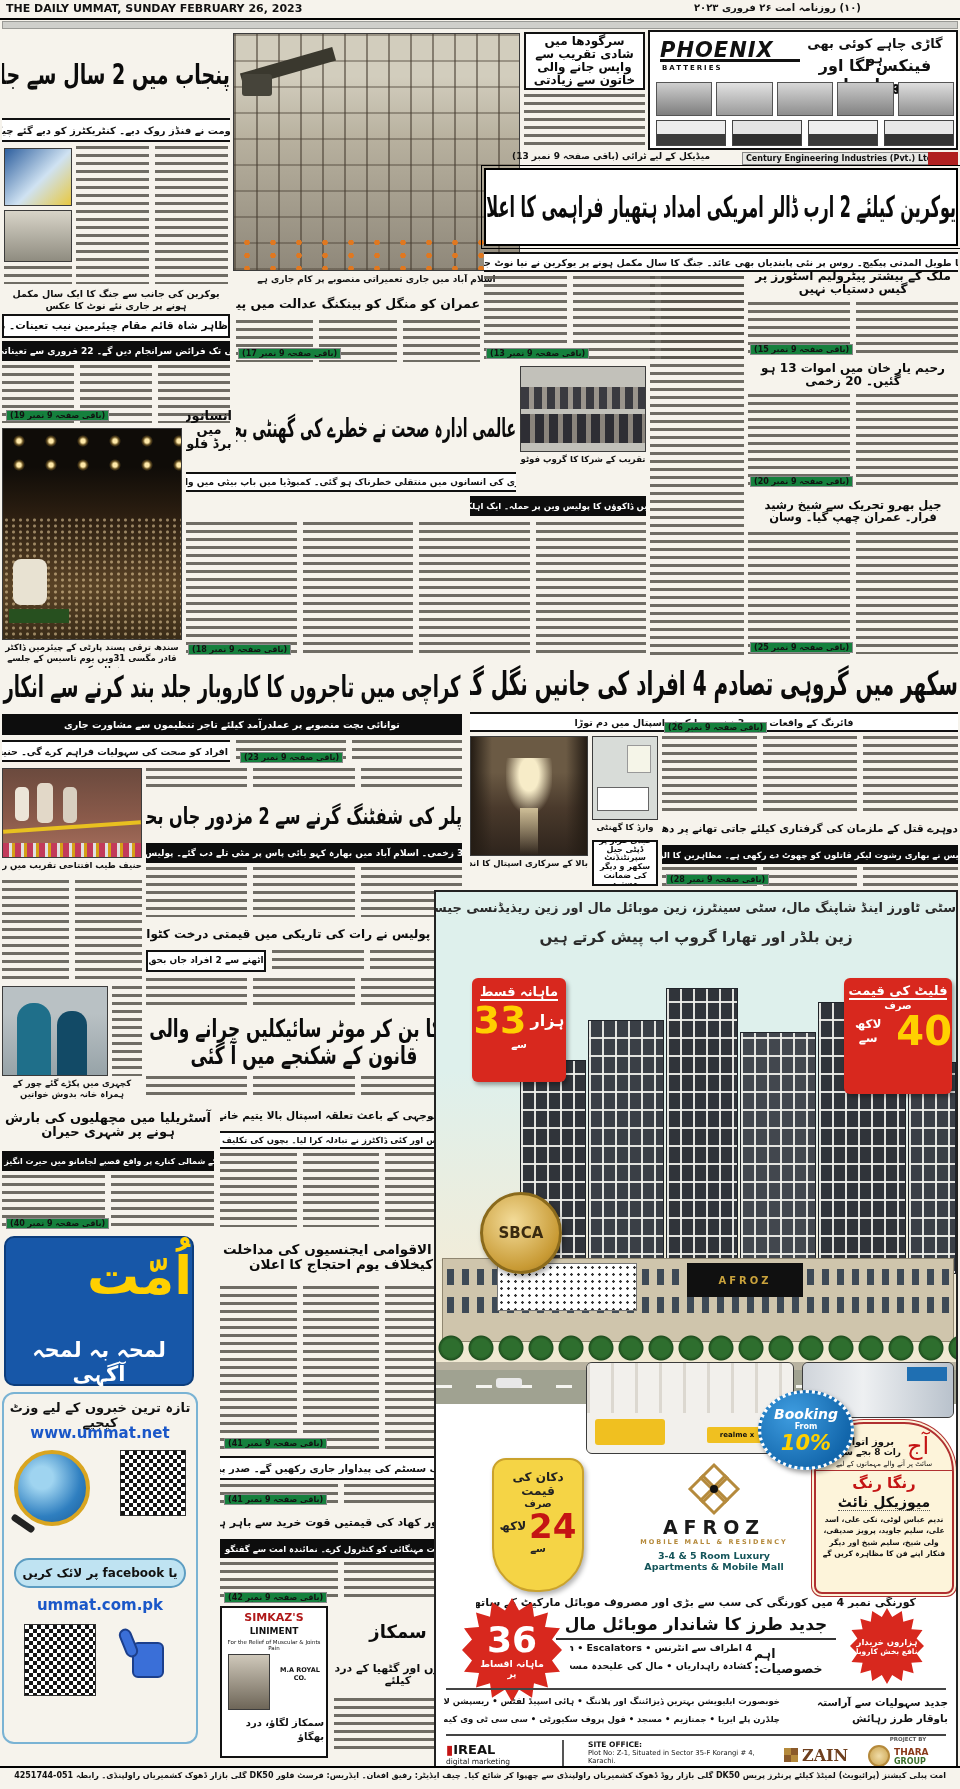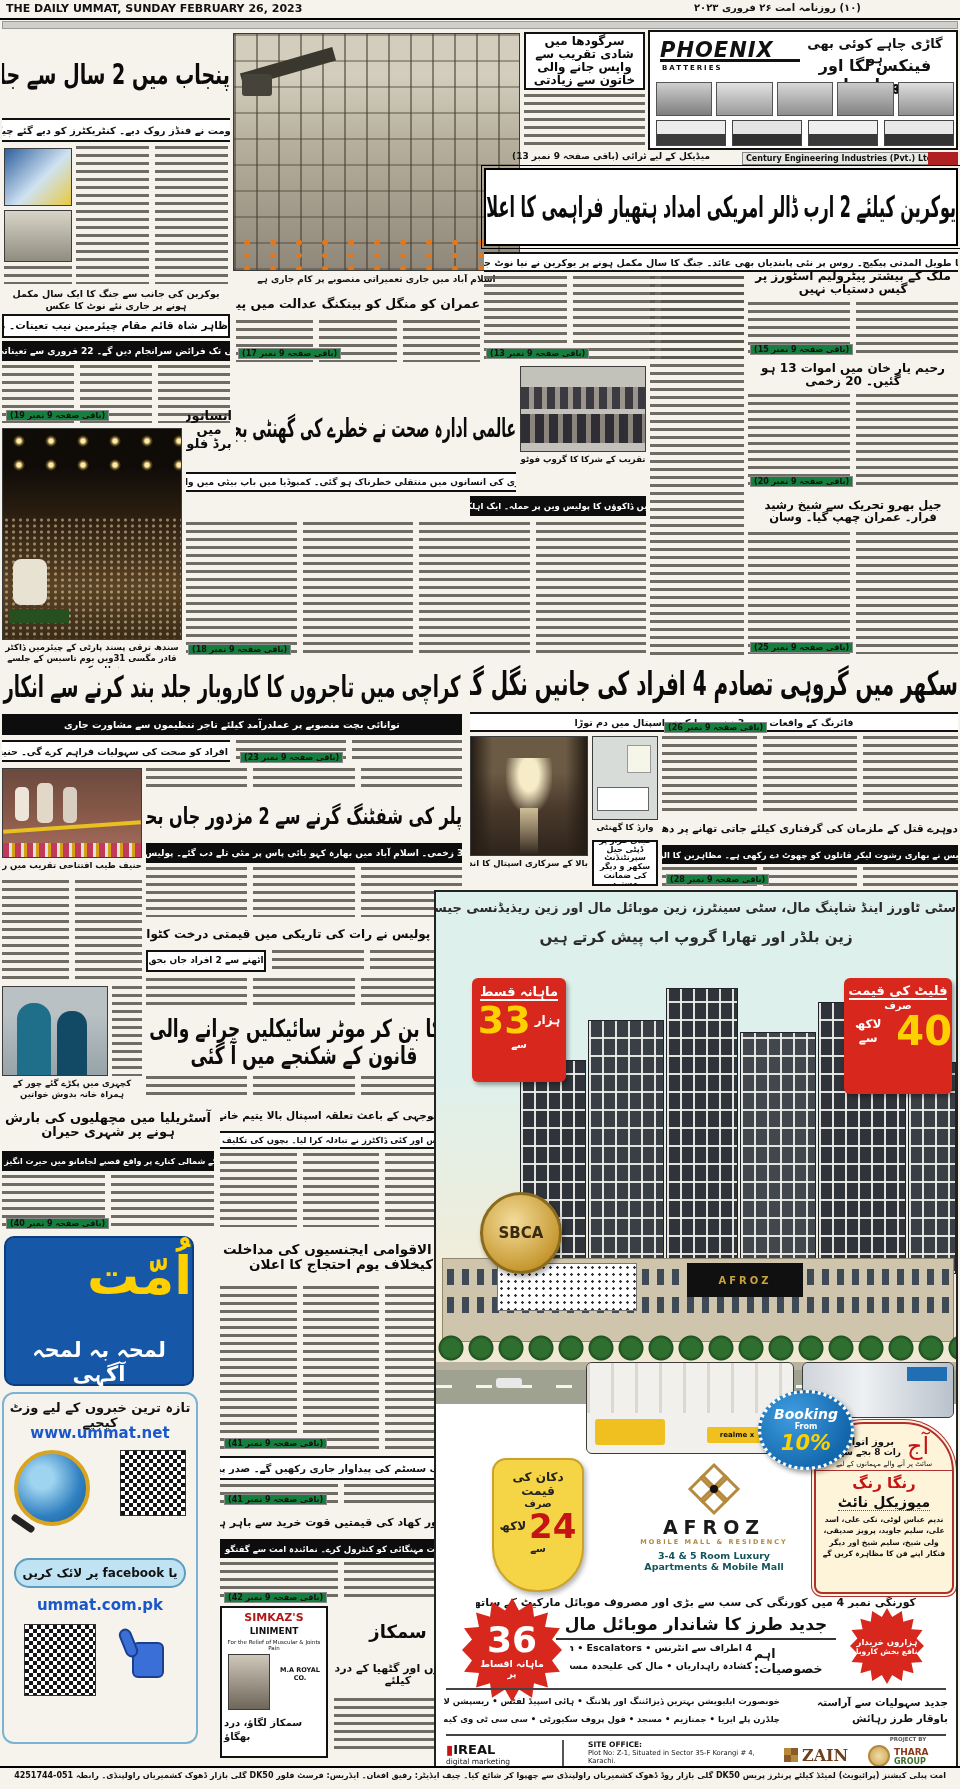--- a/index.html
+++ b/index.html
@@ -345,21 +345,21 @@
     </div>
   <div class="h note" style="left:224px;top:1592px">(باقی صفحہ 9 نمبر 42)</div>
 
   <div class="h" style="left:220px;top:1606px;width:242px;height:152px">
     <div class="h boxed" style="left:0;top:0;width:108px;height:152px">
       <div class="h" style="left:0;top:3px;width:104px;height:14px;font-size:11px;font-weight:bold;color:#b01818;text-align:center">SIMKAZ'S</div>
       <div class="h" style="left:0;top:18px;width:104px;height:11px;font-size:9px;font-weight:bold;text-align:center">LINIMENT</div>
       <div class="h" style="left:2px;top:31px;width:100px;height:14px;font-size:5.5px;text-align:center">For the Relief of Muscular &amp; Joints Pain</div>
       <div class="h ph" style="left:6px;top:46px;width:42px;height:56px;background:linear-gradient(180deg,#cfc8ba,#6e6658)"></div>
       <div class="h" style="left:52px;top:58px;width:52px;height:10px;font-size:6.5px;font-weight:bold;text-align:center">M.A ROYAL CO.</div>
-      <div class="h rtl" style="left:2px;top:108px;width:100px;height:34px;font-size:10px;font-weight:bold;text-align:left;line-height:1.4">سمکاز لگاؤ، درد بھگاؤ</div>
+      <div class="h rtl" style="left:2px;top:108px;width:100px;height:34px;font-size:10px;font-weight:bold;text-align:right;line-height:1.4">سمکاز لگاؤ، درد بھگاؤ</div>
     </div>
     <div class="h hl rtl" style="left:114px;top:4px;width:128px;height:44px;font-size:18px">
         <span>سمکاز</span>
       </div>
     <div class="h hl rtl wrap" style="left:114px;top:52px;width:128px;height:34px;font-size:11px">
         <span>جوڑوں اور گٹھیا کے درد کیلئے</span>
       </div>
     <div class="h cols" style="left:114px;top:92px;width:128px;height:56px">
         <i></i>
       </div>
@@ -410,21 +410,21 @@
       <div class="h" style="left:0;top:15px;width:520px;height:3px;background-image:repeating-linear-gradient(90deg,#f5f5f0 0 16px,transparent 16px 40px)"></div>
       <div class="h" style="left:430px;top:4px;width:60px;height:26px;background-image:repeating-linear-gradient(90deg,#ddd 0 6px,transparent 6px 12px)"></div>
       <div class="h" style="left:60px;top:8px;width:26px;height:10px;background:#e8e8e8;border-radius:3px"></div>
       <div class="h" style="left:180px;top:14px;width:26px;height:10px;background:#2e2e2e;border-radius:3px"></div>
       <div class="h" style="left:280px;top:8px;width:26px;height:10px;background:#8a2a2a;border-radius:3px"></div>
     </div>
 
     <div class="h redbadge rtl" style="left:36px;top:86px;width:94px;height:104px;border-radius:6px">
       <div style="font-size:13px;border-bottom:2px solid #fff;display:inline-block;margin-top:6px">ماہانہ قسط</div>
       <div style="display:flex;align-items:center;justify-content:center;gap:4px">
-        <span style="font-size:12px">ہزار</span>
+        <span style="font-size:16px">ہزار</span>
         <span style="font-size:38px;color:#ffd000;line-height:1">33</span>
       </div>
       <div style="font-size:10px">سے</div>
     </div>
     <div class="h redbadge rtl" style="left:408px;top:86px;width:108px;height:116px;border-radius:6px">
       <div style="font-size:13px;border-bottom:2px solid #fff;display:inline-block;margin-top:5px">فلیٹ کی قیمت</div>
       <div style="font-size:10px">صرف</div>
       <div style="display:flex;align-items:center;justify-content:center;gap:4px">
         <span style="font-size:40px;color:#ffd000;line-height:1">40</span>
         <span style="font-size:12px">لاکھ سے</span>

